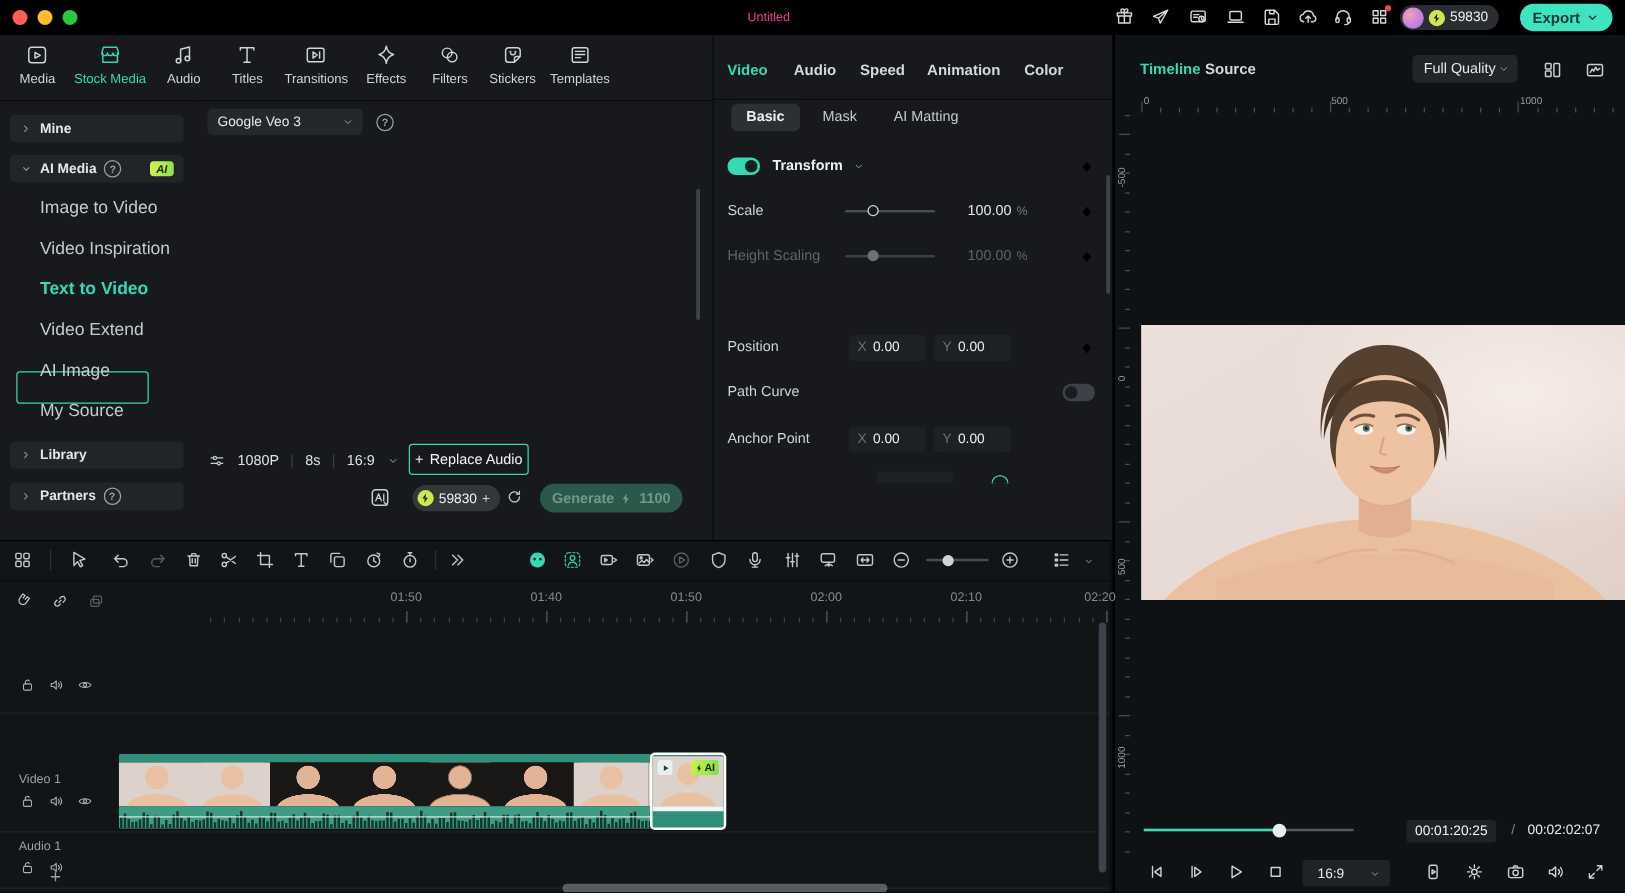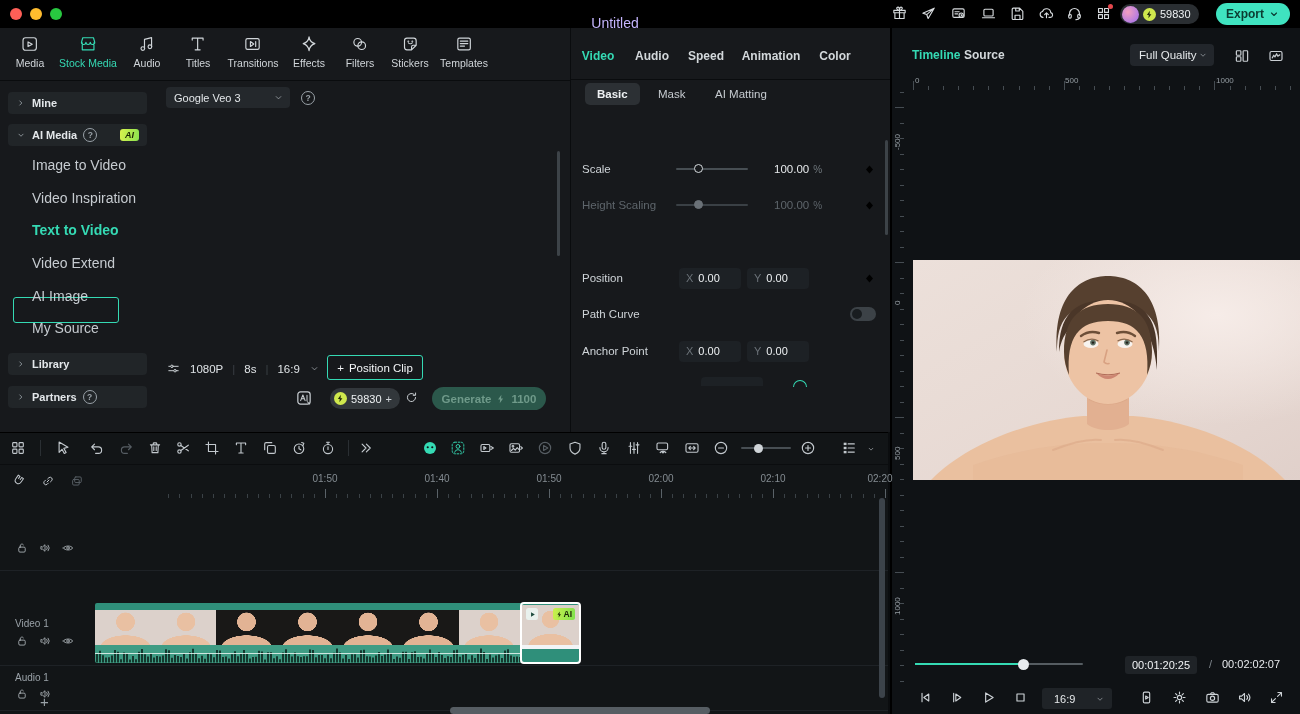--- a/index.html
+++ b/index.html
@@ -2,21 +2,21 @@
 <html><head>
 <meta charset="utf-8">
 <style>
   html,body{margin:0;padding:0;background:#000;}
   .app{position:relative;width:1300px;height:714px;background:#0b0d0f;font-family:"Liberation Sans",sans-serif;overflow:hidden;color:#d3d8db;-webkit-font-smoothing:antialiased;}
   .abs{position:absolute;}
   .ic{width:18px;height:18px;stroke:currentColor;fill:none;stroke-width:1.6;stroke-linecap:round;stroke-linejoin:round;flex:none;display:block;}
   
   .menubar{position:absolute;left:0;top:0;width:1300px;height:28px;background:#000;}
   .light{position:absolute;top:8px;width:12px;height:12px;border-radius:50%;}
-  .mb-title{position:absolute;left:560px;top:15px;width:110px;text-align:center;font-size:14px;color:#c4b5fd;}
+  .mb-title{position:absolute;left:560px;top:9px;width:110px;text-align:center;font-size:10px;color:#ec4899;}
   .mb-ic{position:absolute;top:5px;color:#d6dadd;}
   .mb-ic .ic{width:17px;height:17px;}
   .acct{position:absolute;left:1120px;top:4px;height:20px;background:#2a2e32;border-radius:10px;display:flex;align-items:center;padding:0 8px 0 2px;gap:4px;}
   .avatar{width:17px;height:17px;border-radius:50%;background:radial-gradient(circle at 35% 35%,#f3a0c0,#9a6cf0);}
   .coin{width:13px;height:13px;border-radius:50%;background:#cfe84d;display:flex;align-items:center;justify-content:center;}
   .coin svg{width:9px;height:9px;fill:#20270a;stroke:none;}
   .acct b{font-size:11px;color:#eef1f3;font-weight:normal;}
   .export{position:absolute;left:1216px;top:3px;width:74px;height:22px;background:#3fe3c0;border-radius:12px;display:flex;align-items:center;justify-content:center;gap:4px;color:#0b3b31;font-weight:bold;font-size:12px;}
   .export .ic{width:12px;height:12px;stroke:#0b3b31;stroke-width:2.2;}
   .reddot{position:absolute;width:5px;height:5px;border-radius:50%;background:#e5484d;left:13px;top:-1px;}
@@ -581,21 +581,21 @@
         <span class="bar">|</span>
       <span>8s</span>
         <span class="bar">|</span>
       <span>16:9</span>
       <svg class="ic" style="width:11px;height:11px;color:#aab1b6">
           <use href="#i-chevD"></use>
         </svg>
     </div>
     <div class="replace">
         <span>+</span>
-        <span>Position Clip</span>
+        <span>Replace Audio</span>
       </div>
     <div class="genrow">
       <svg class="ic" style="position:absolute;left:140px;top:2px;color:#c9ced2">
           <use href="#i-airewrite"></use>
         </svg>
       <span class="coinpill">
         <span class="coin">
             <svg viewBox="0 0 24 24">
               <path d="M13,2 L5,13 h5 l-1,9 8,-11 h-5 z"></path>
             </svg>
@@ -621,20 +621,30 @@
       <span class="ptab sel" style="left:27px">Video</span>
       <span class="ptab" style="left:81px">Audio</span>
       <span class="ptab" style="left:135px">Speed</span>
       <span class="ptab" style="left:200px">Animation</span>
       <span class="ptab" style="left:264px">Color</span>
     </div>
     <span class="stab sel" style="left:14px">Basic</span>
     <span class="stab" style="left:87px">Mask</span>
     <span class="stab" style="left:144px">AI Matting</span>
 
+    <div class="prow" style="top:94px">
+      <span class="toggle on"></span>
+      <b style="margin-left:10px;color:#eef1f3">Transform</b>
+      <svg class="ic" style="width:10px;height:10px;margin-left:8px;color:#aab1b6">
+          <use href="#i-chevD"></use>
+        </svg>
+      <svg class="kf">
+          <use href="#i-diamond"></use>
+        </svg>
+    </div>
     <div class="prow" style="top:130px">
       <span style="width:94px">Scale</span>
       <span class="slider">
           <span class="knob" style="left:18px"></span>
         </span>
       <span style="margin-left:26px;color:#e6e9eb">100.00</span>
       <span style="margin-left:4px;color:#70787d;font-size:10px">%</span>
       <svg class="kf">
           <use href="#i-diamond"></use>
         </svg>

